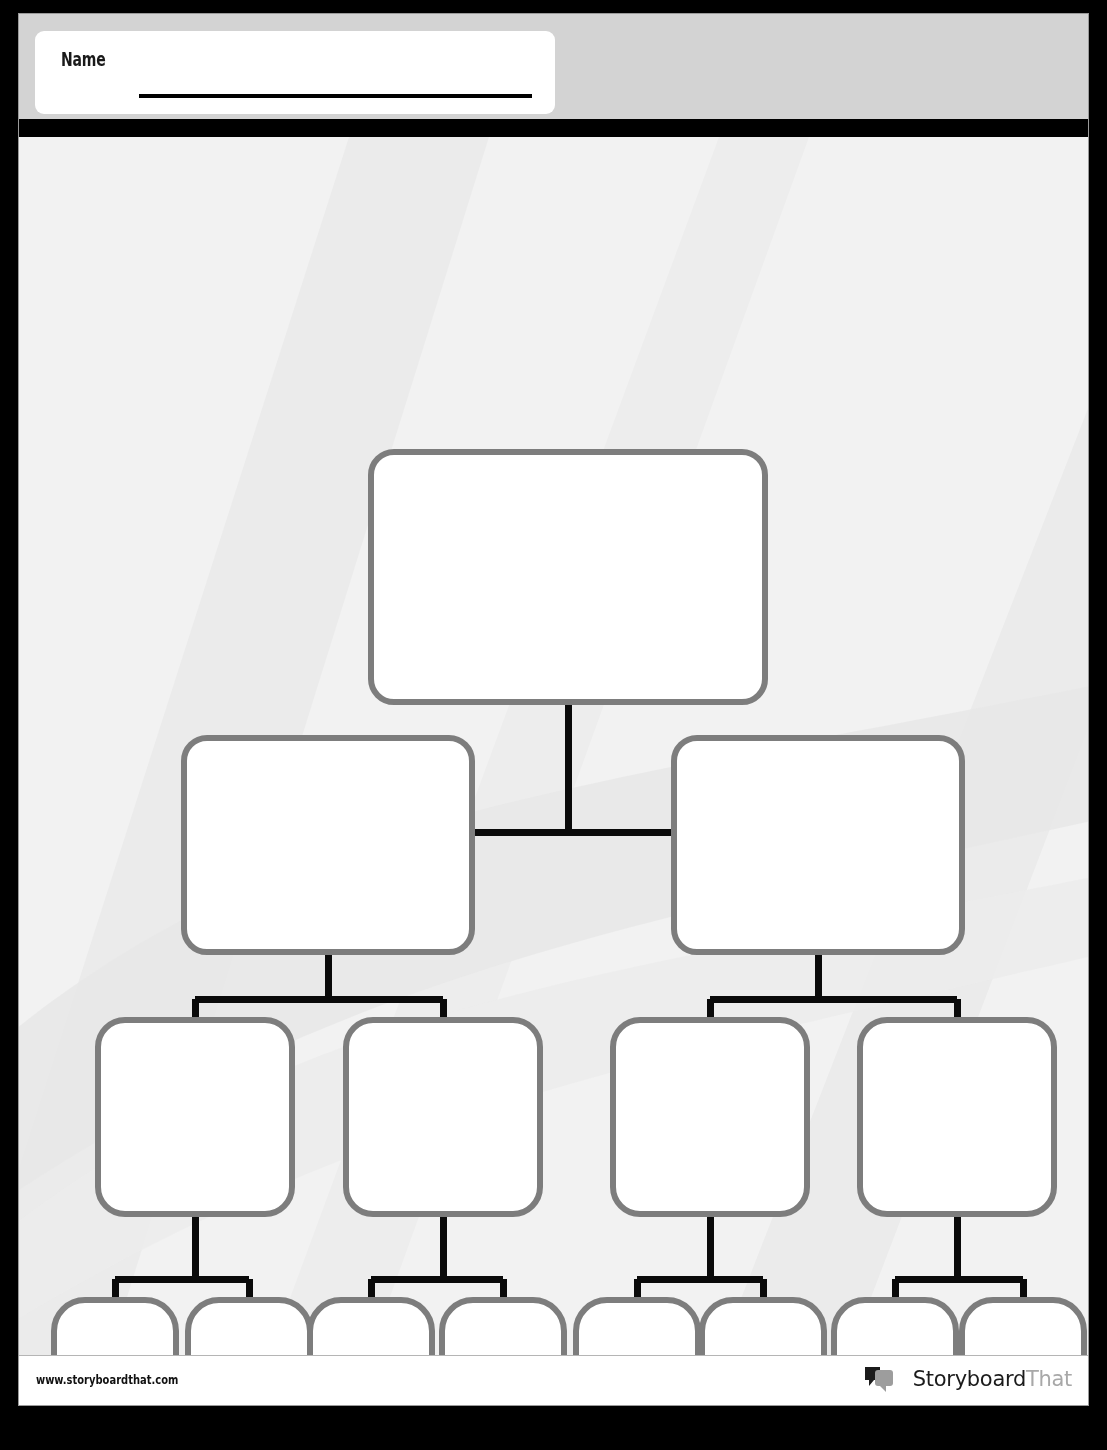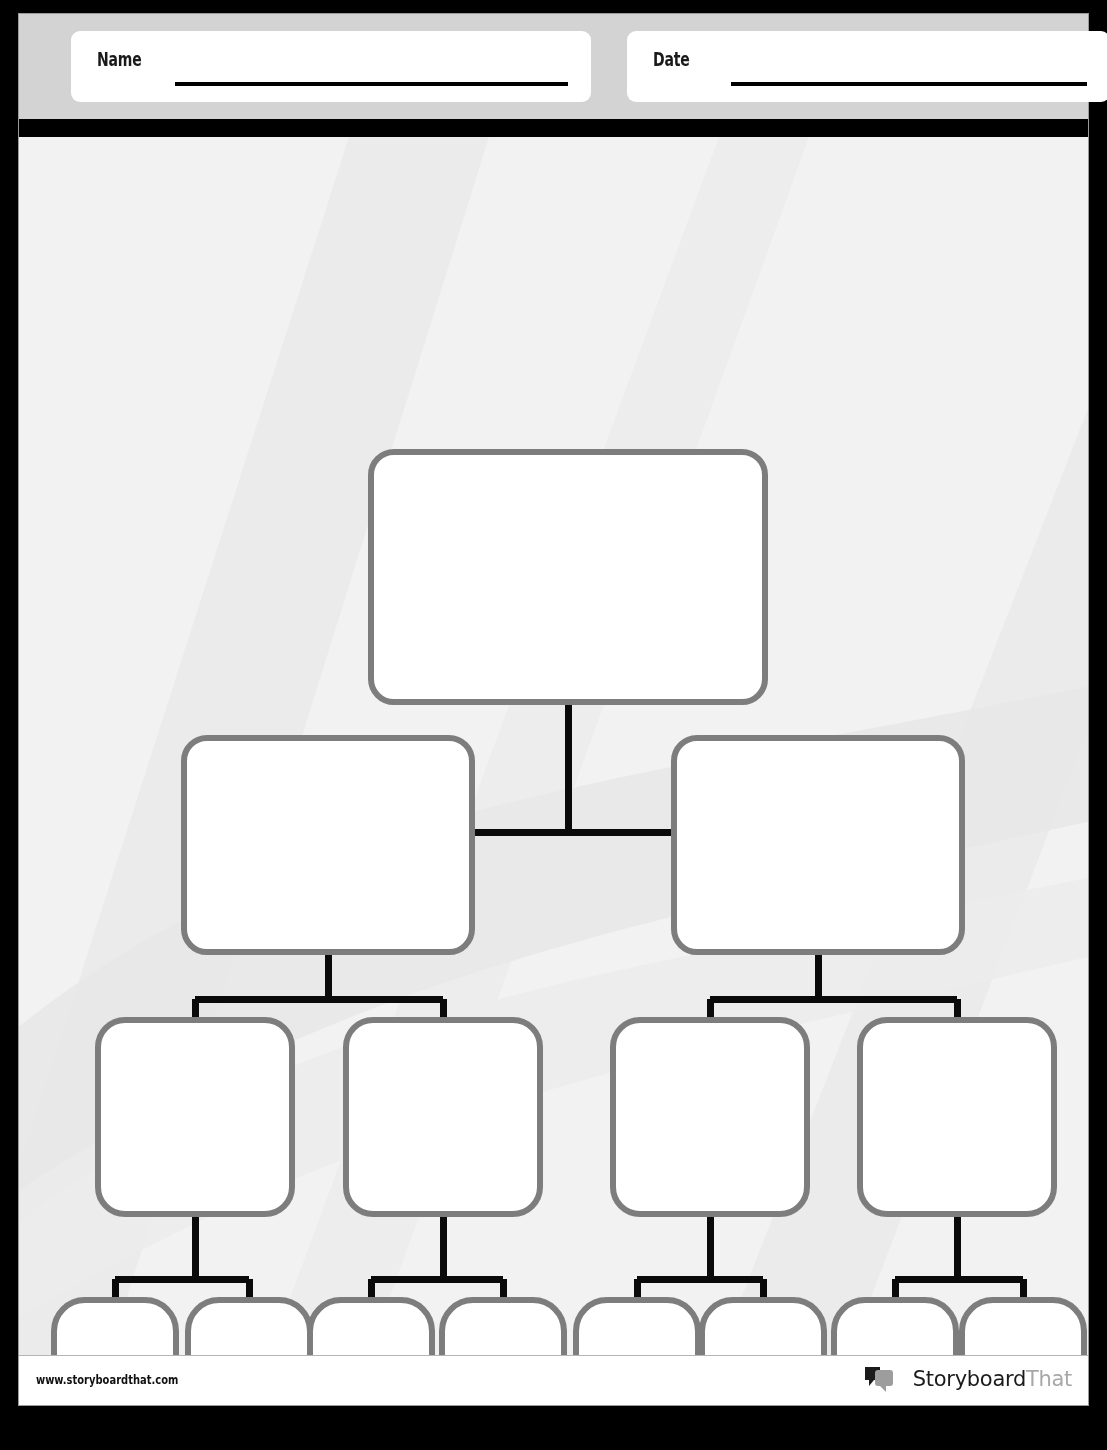--- a/index.html
+++ b/index.html
@@ -26,24 +26,23 @@
   }
 
   
   .header-band {
     position:absolute; left:0; top:0;
     width:100%; height:105px;
     background:#d3d3d3;
   }
   .field-box {
     position:absolute;
-    top:17px; height:71px;
+    top:17px; height:83px;
     background:#ffffff;
     border-radius:9px;
-    margin-left:36px;
   }
   .field-name { left:16px;  width:520px; }
   .field-date { left:572px; width:483px; }
 
   .field-label {
     position:absolute;
     left:26px; top:17px;
     font-family:"DejaVu Sans Condensed","Liberation Sans", sans-serif;
     font-weight:bold;
     font-size:19px;
@@ -139,24 +138,20 @@
 </style>
 </head>
 <body>
 
 <div class="page">
   <div class="sheet">
 
     <div class="header-band">
       <div class="field-box field-name">
         <span class="field-label">Name</span>
-        <span class="field-rule"></span>
-      </div>
-      <div class="field-box field-date">
-        <span class="field-label">Date</span>
         <span class="field-rule"></span>
       </div>
     </div>
     <div class="header-rule"></div>
 
     <div class="body-area">
 
       <svg class="bg-swoosh" viewBox="0 0 1069 1270" preserveAspectRatio="none">
         <rect x="0" y="0" width="1069" height="1270" fill="#f2f2f2"></rect>
         <path d="M -60 1270 L 330 0 L 470 0 L 90 1270 Z" fill="#ebebeb"></path>

